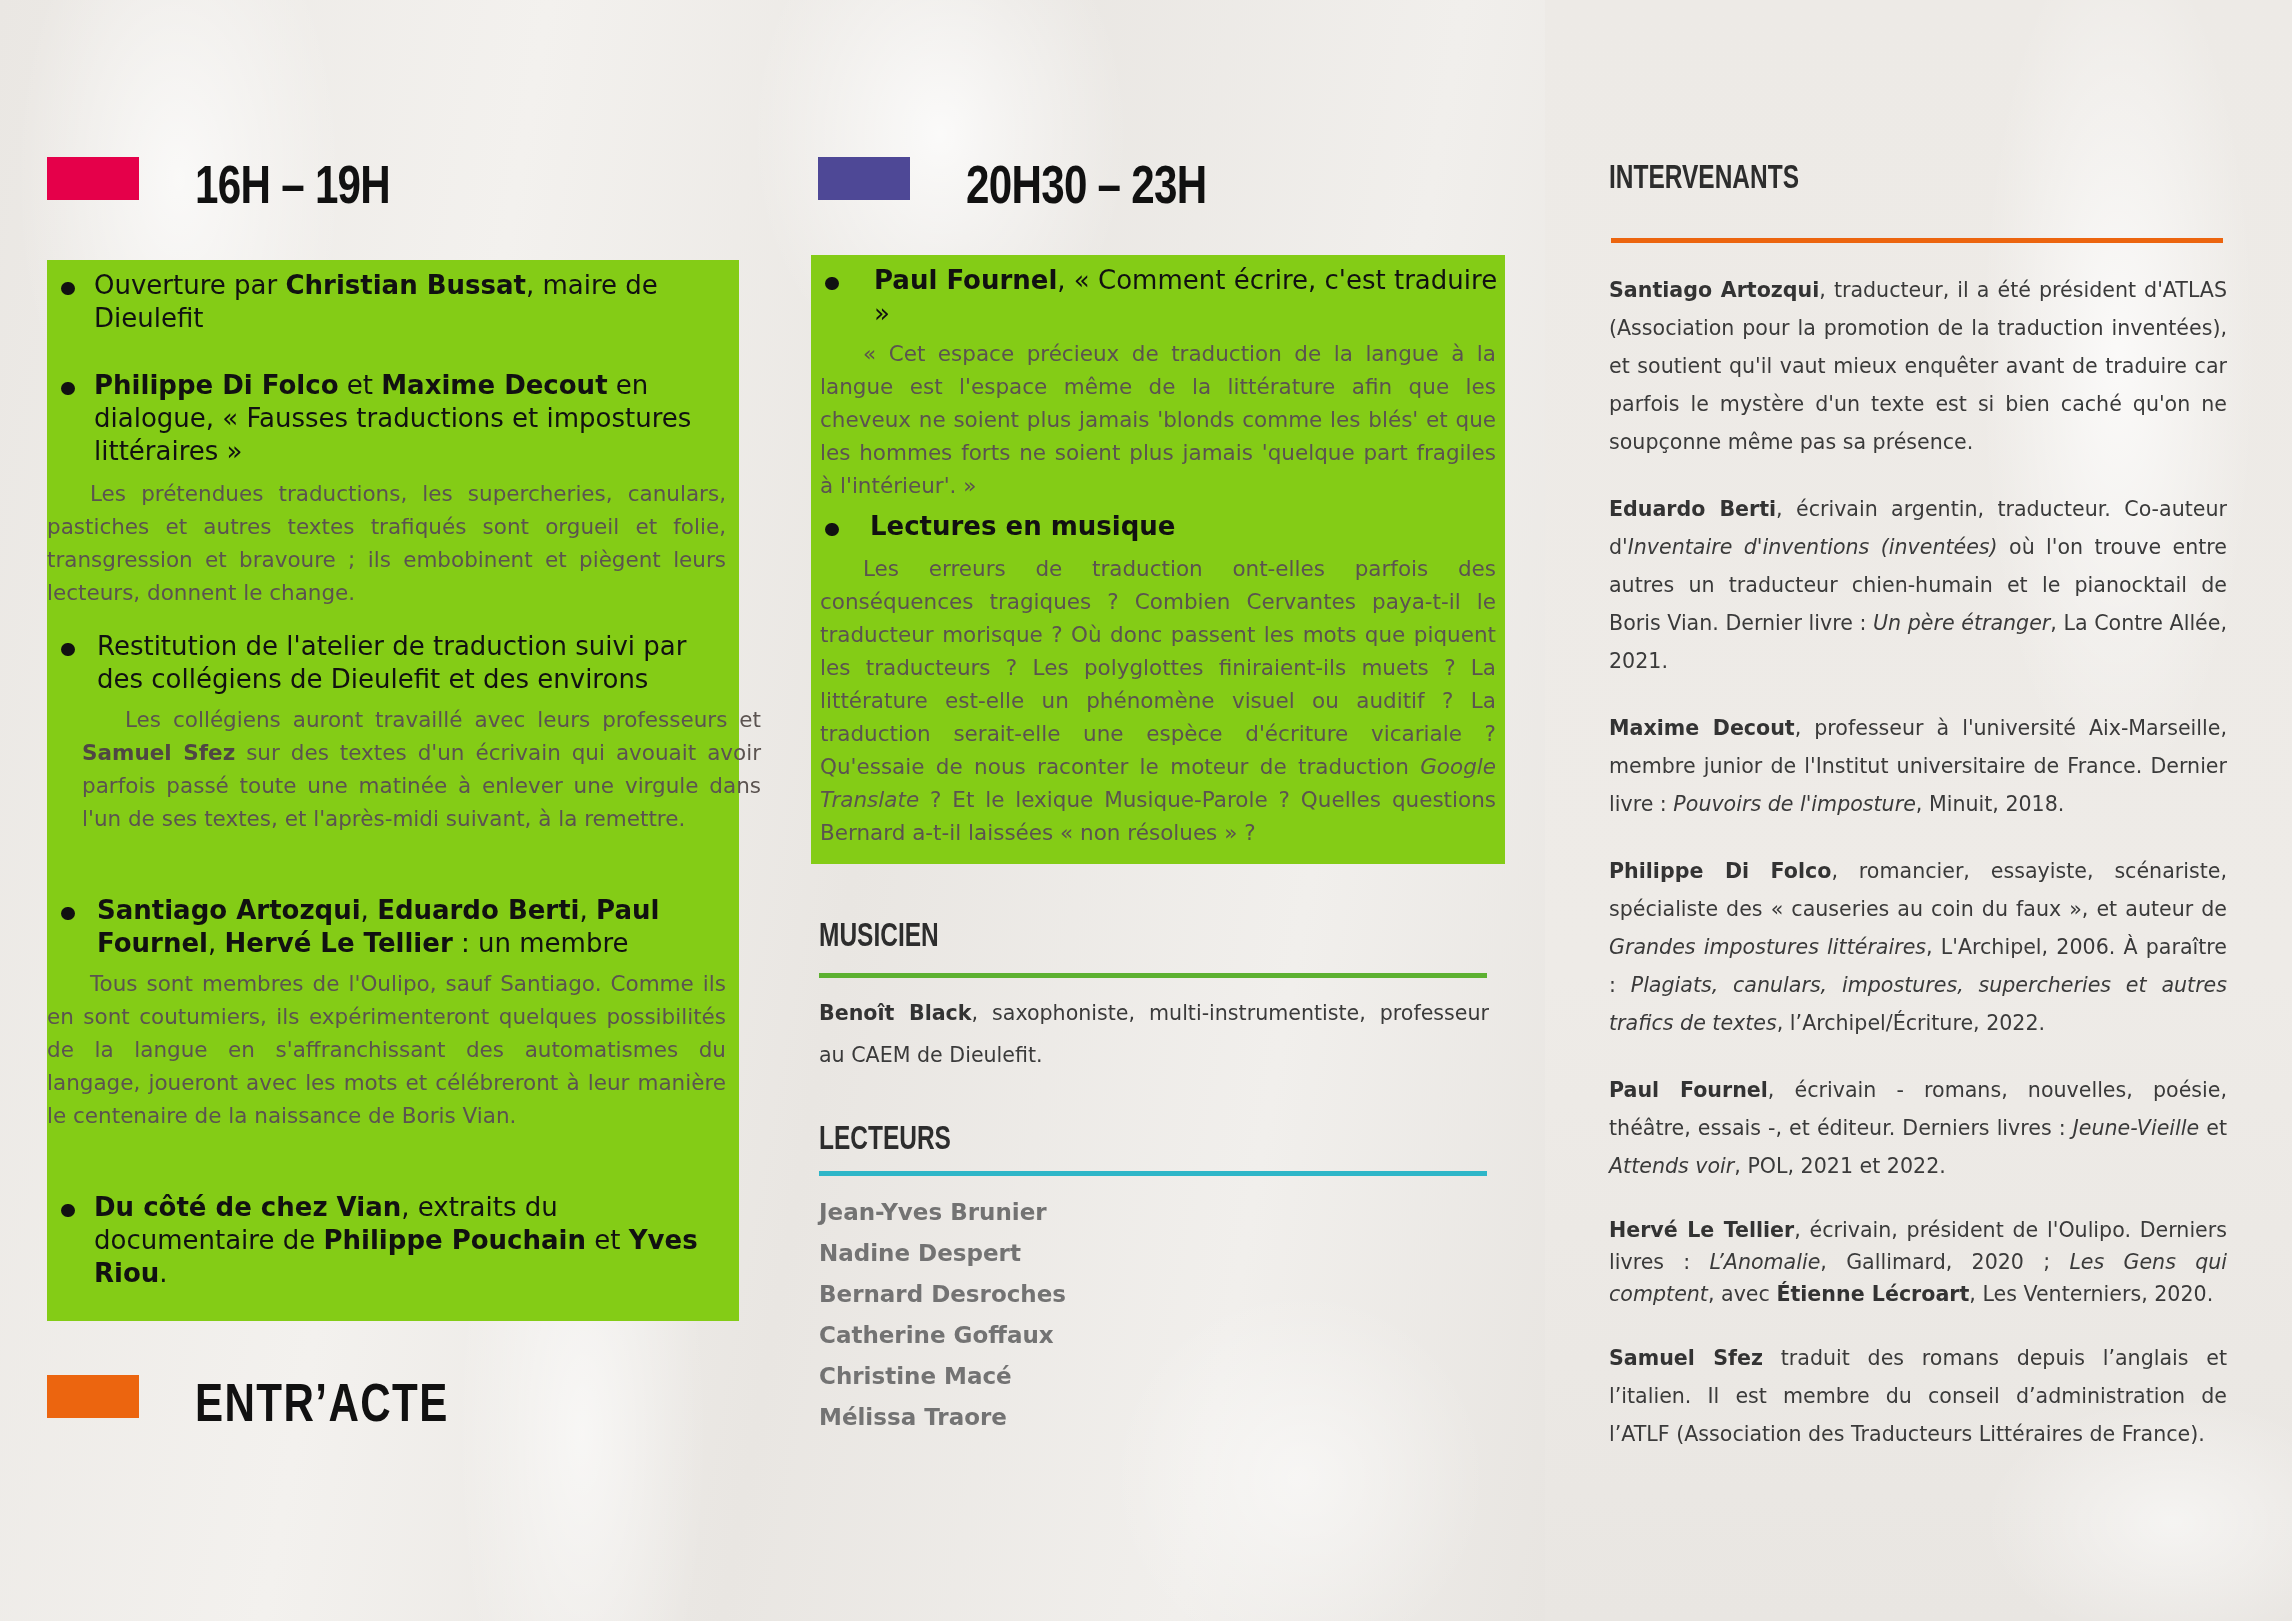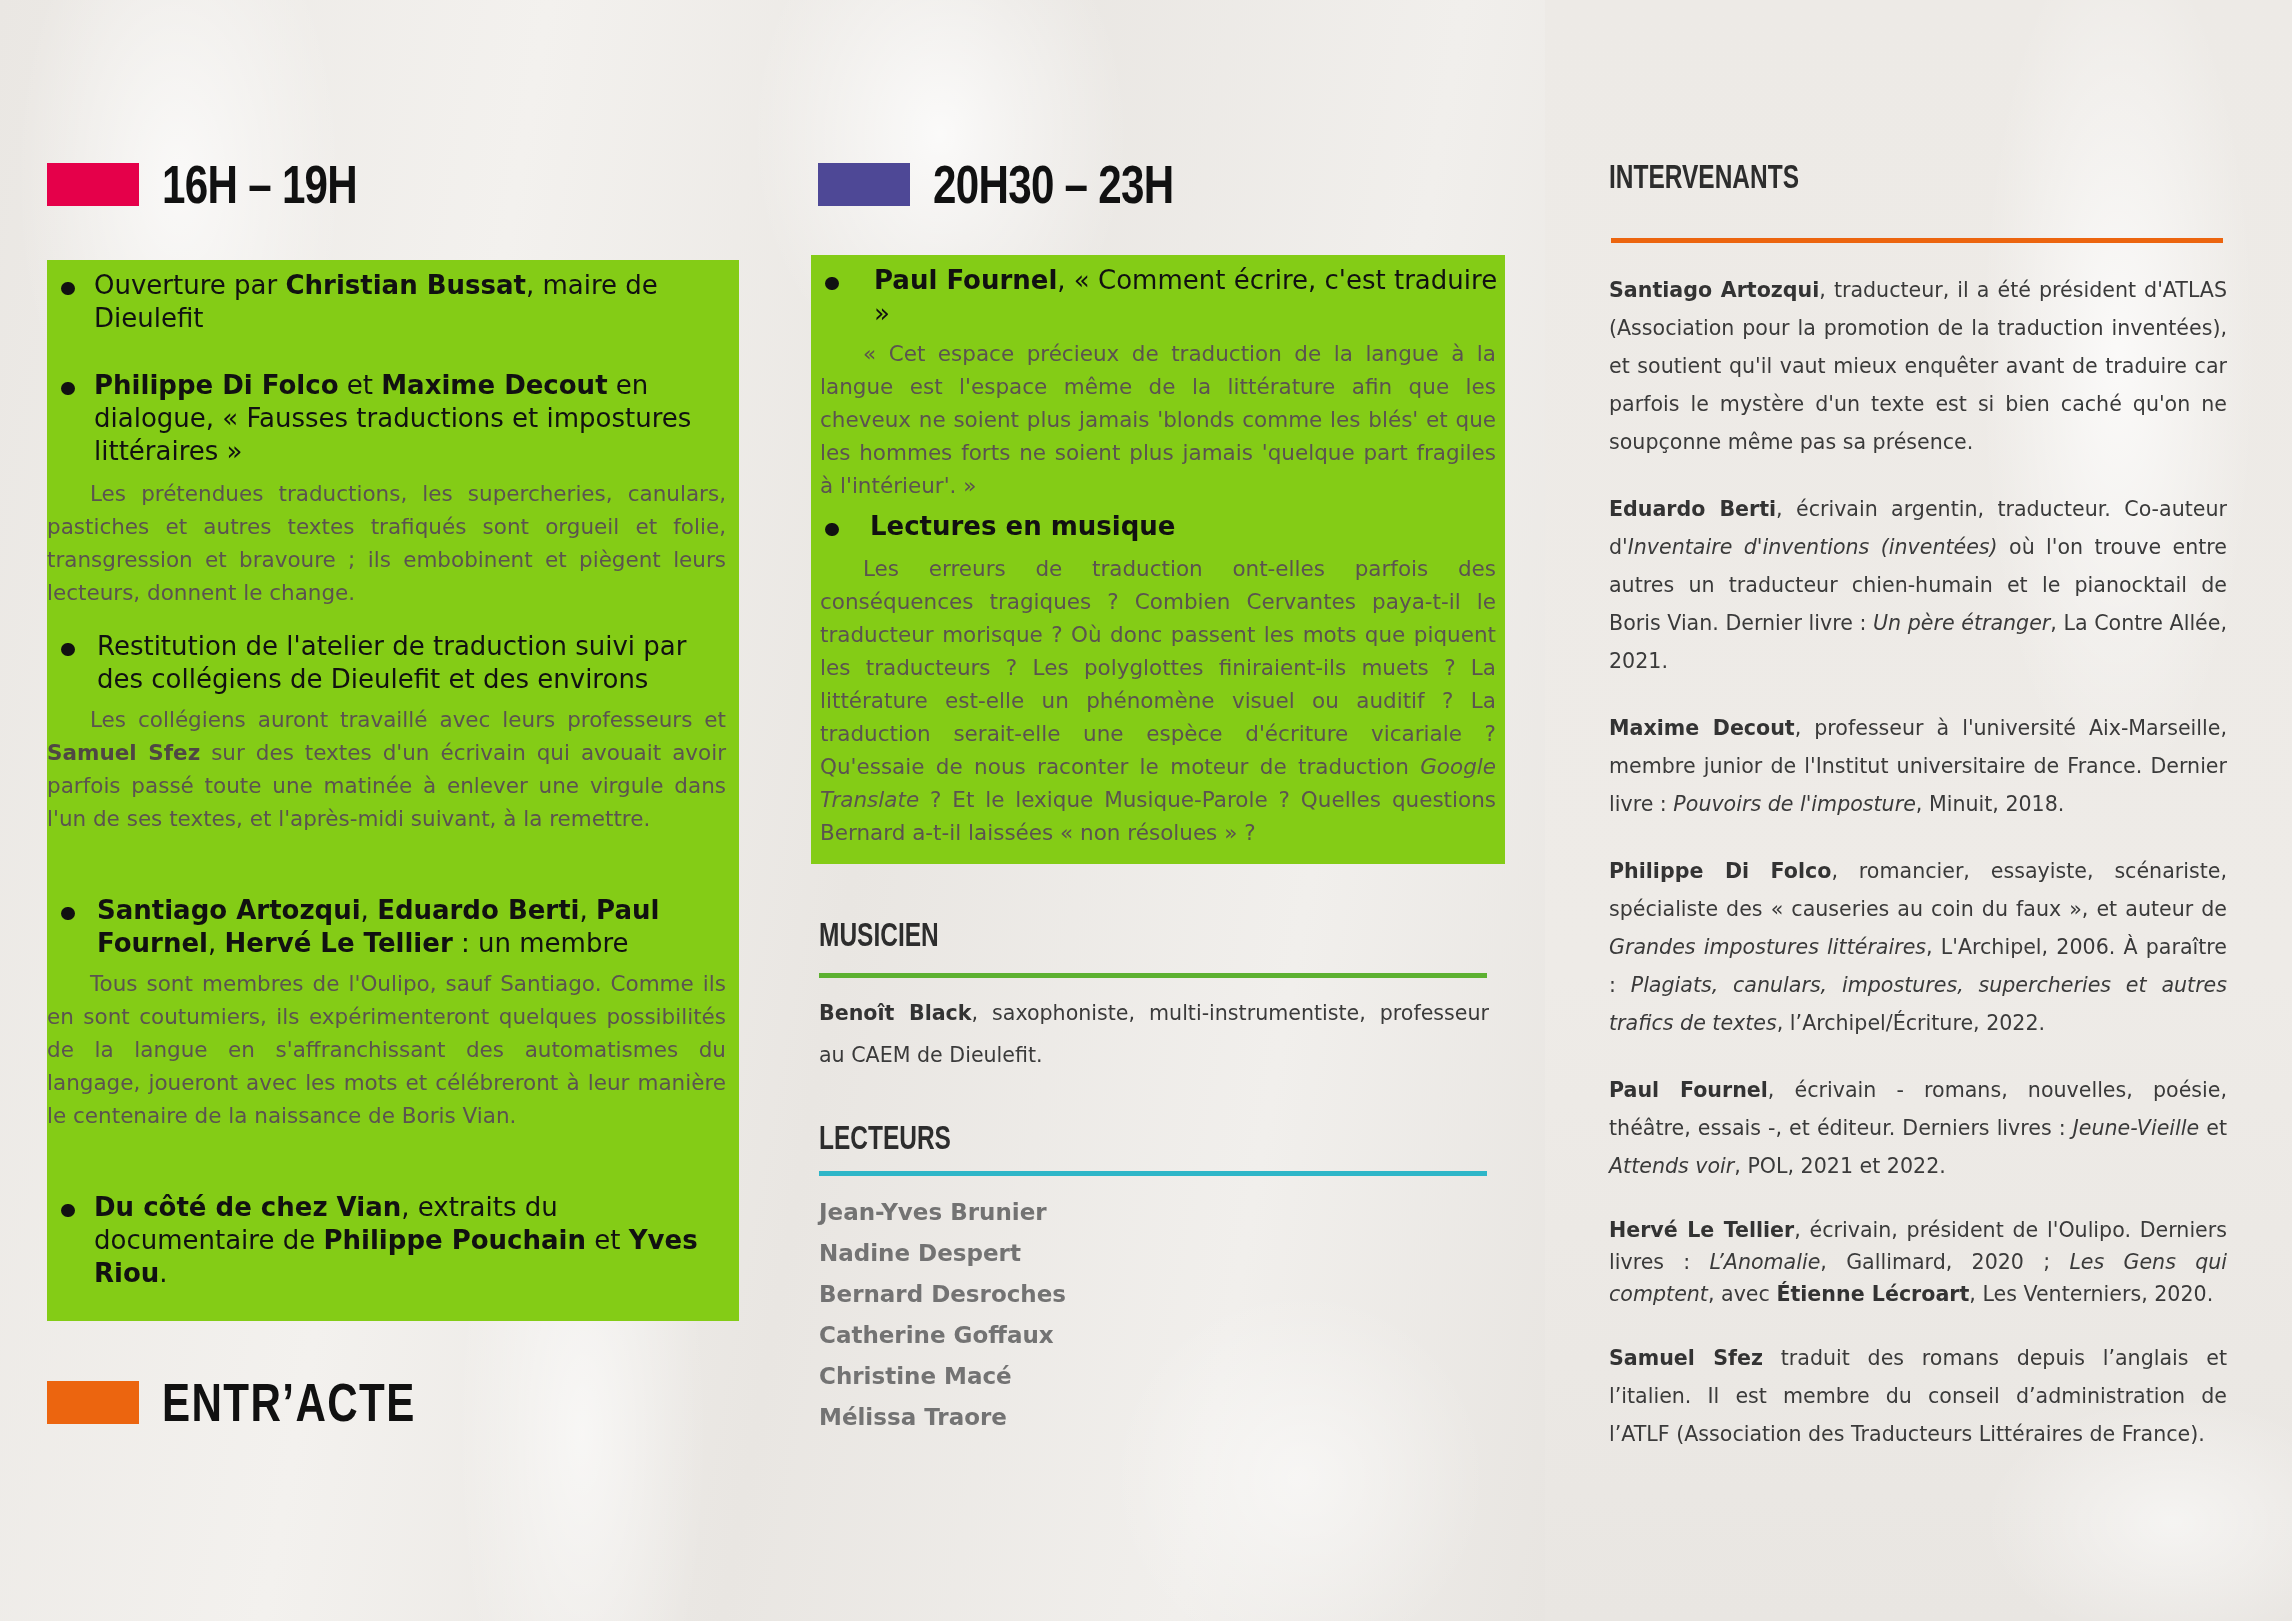--- a/index.html
+++ b/index.html
@@ -22,21 +22,21 @@
     .bg-right {
       position: absolute; left: 1545px; top: 0; width: 748px; height: 1621px;
       background:
         radial-gradient(ellipse 197px 627px at 573px 358px, rgba(255,255,255,0.75), transparent 70%),
         radial-gradient(ellipse 269px 179px at 627px 1522px, rgba(255,255,255,0.55), transparent 70%),
         linear-gradient(180deg, #edeae6 0%, #eeebe7 60%, #e9e6e2 100%);
     }
 
     
     .time-head {
-      position: absolute; display: flex; align-items: center;
+      position: absolute; display: flex;  gap: 33px;
     }
     .swatch { width: 92px; height: 43px; display: inline-block; }
     .time-label {
       margin-left: 23px;
       font-family: "Liberation Sans", sans-serif; font-weight: bold;
       font-size: 54px; letter-spacing: -0.9px; color: #111;
       transform: scaleX(0.78); transform-origin: left center;
       line-height: 1;
     }
 
@@ -96,21 +96,21 @@
   <div style="position:absolute; left:0; top:109px; width:681px;">
     <div class="bullet-head" style="padding-right:9px;">
       <span><b>Philippe Di Folco</b><span> et </span><b>Maxime Decout</b><span> en dialogue, « Fausses traductions et impostures littéraires »</span></span>
     </div>
     <div class="para" style="margin-left:0; margin-top:9px; width:679px;">Les prétendues traductions, les supercheries, canulars, pastiches et autres textes trafiqués sont orgueil et folie, transgression et bravoure ; ils embobinent et piègent leurs lecteurs, donnent le change.</div>
   </div>
   <div style="position:absolute; left:0; top:370px; width:681px;">
     <div class="bullet-head" style="padding-left:50px; padding-right:18px;">
       <span><span>Restitution de l'atelier de traduction suivi par des collégiens de Dieulefit et des environs</span></span>
     </div>
-    <div class="para" style="margin-top:7.2px; width:679px;">
+    <div class="para" style="margin-top:7.2px; width:679px;padding-left:35px;">
       <span><span>Les collégiens auront travaillé avec leurs professeurs et </span><b>Samuel Sfez</b><span> sur des textes d'un écrivain qui avouait avoir parfois passé toute une matinée à enlever une virgule dans l'un de ses textes, et l'après-midi suivant, à la remettre.</span></span>
     </div>
   </div>
   <div style="position:absolute; left:0; top:634px; width:681px;">
     <div class="bullet-head" style="padding-left:50px;">
       <span><b>Santiago Artozqui</b><span>, </span><b>Eduardo Berti</b><span>, </span><b>Paul Fournel</b><span>, </span><b>Hervé Le Tellier</b><span> : un membre</span></span>
     </div>
     <div class="para" style="margin-top:7.2px; width:679px;">Tous sont membres de l'Oulipo, sauf Santiago. Comme ils en sont coutumiers, ils expérimenteront quelques possibilités de la langue en s'affranchissant des automatismes du langage, joueront avec les mots et célébreront à leur manière le centenaire de la naissance de Boris Vian.</div>
   </div>
   <div style="position:absolute; left:0; top:931px; width:681px;">

